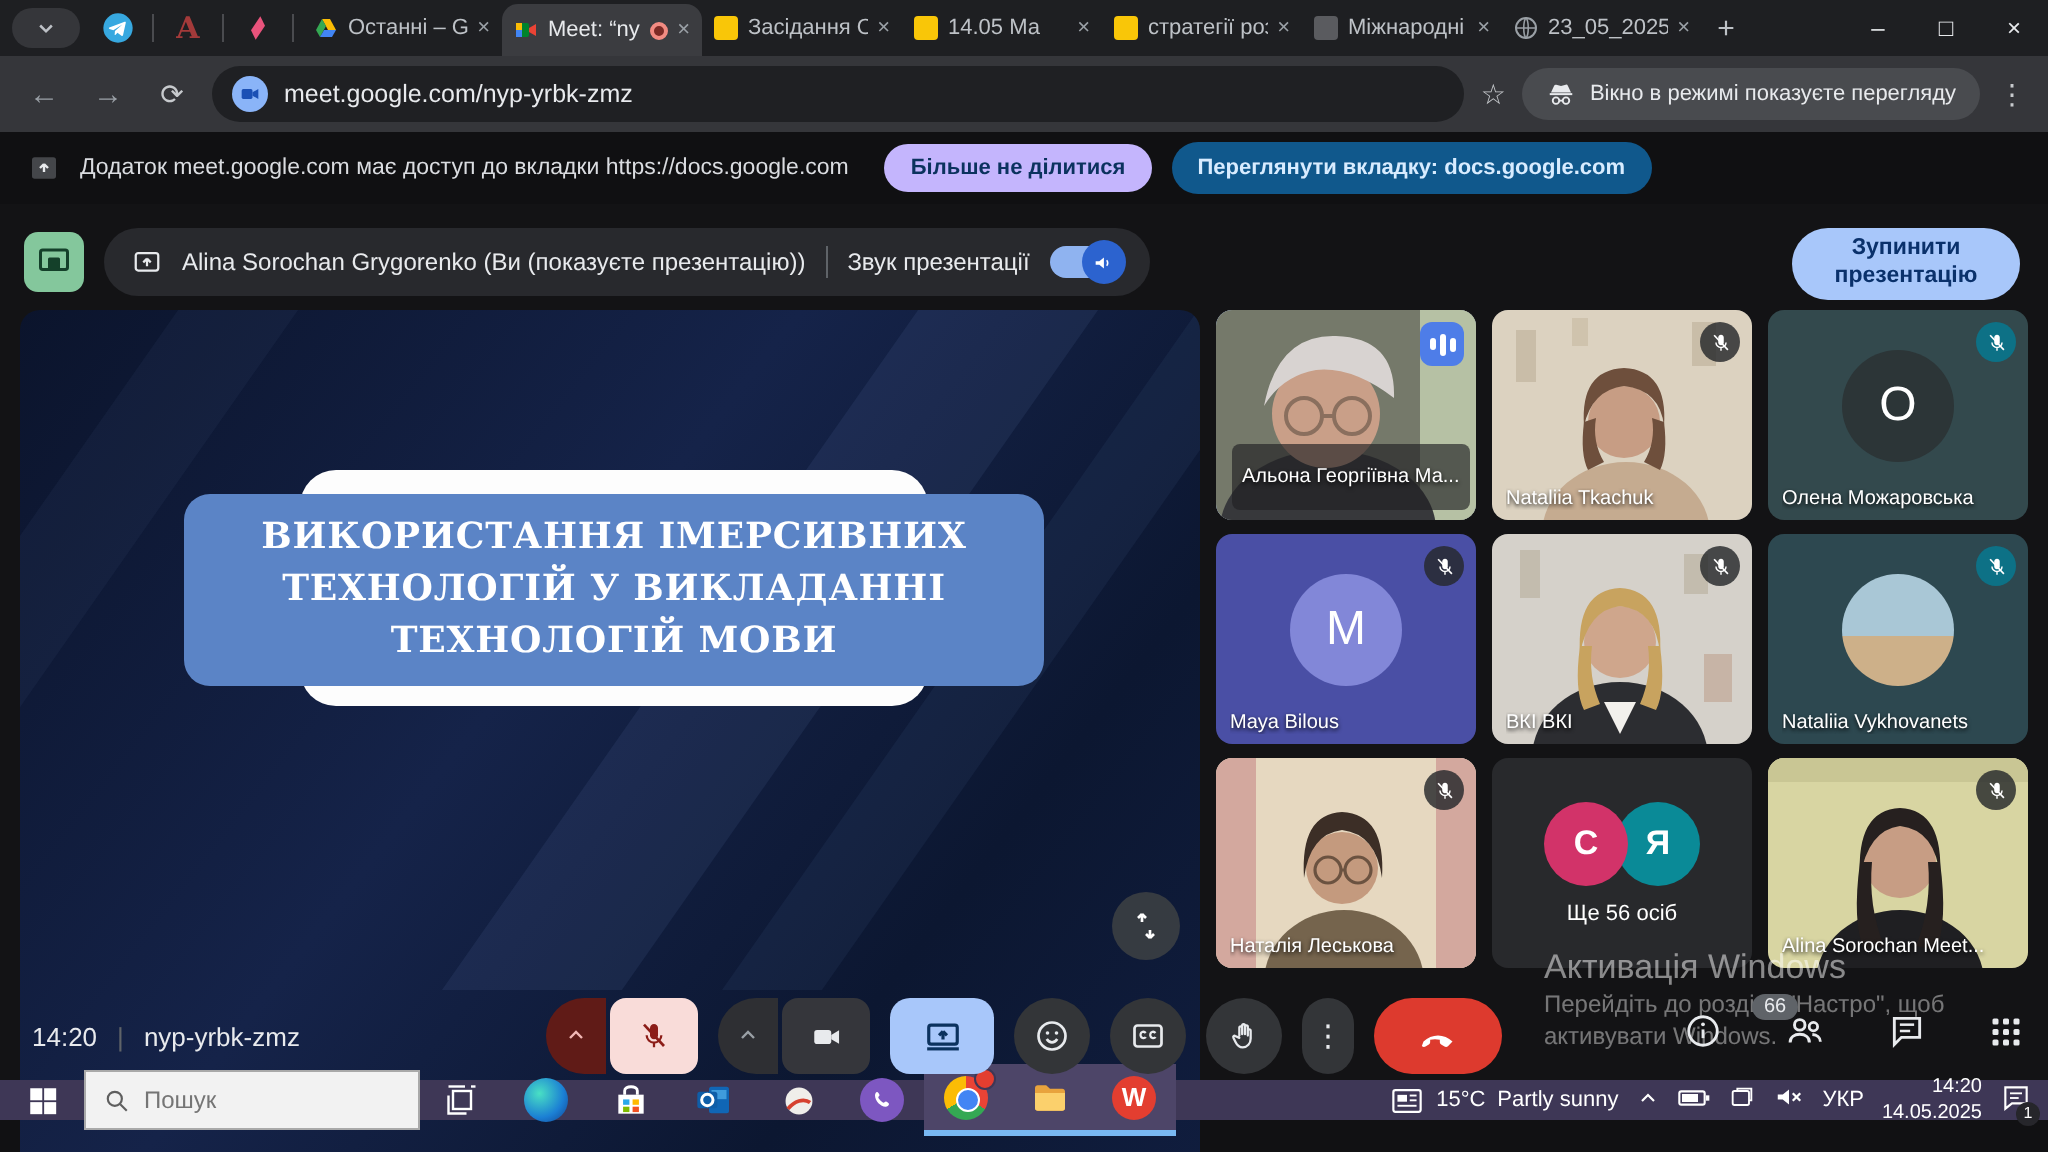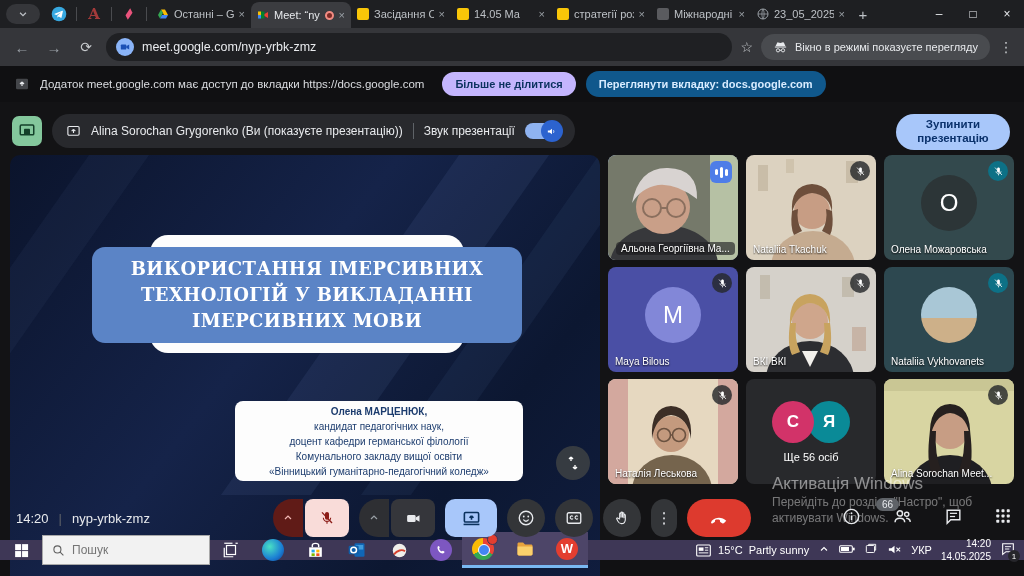--- a/index.html
+++ b/index.html
@@ -88,21 +88,21 @@
              background:rgba(60,64,67,0.88); display:flex; align-items:center; justify-content:center; }
 
   
   .grid { position:absolute; left:608px; top:53px; display:grid;
           grid-template-columns:repeat(3,130px); grid-auto-rows:105px; gap:7px 8px; }
   .tile { position:relative; border-radius:8px; overflow:hidden; background:#28292c; }
   .tile svg.photo { position:absolute; inset:0; width:100%; height:100%; }
   .tile .pname { position:absolute; bottom:5px; left:7px; right:6px; color:#fff; font-size:10px;
                  font-weight:500; text-shadow:0 1px 2px rgba(0,0,0,0.9); white-space:nowrap; overflow:hidden; }
   .tile.speaking { box-shadow:inset 0 0 0 3px #aecbfa; }
-  .tile.speaking .pname { background:rgba(32,33,36,0.65); border-radius:4px; padding:1px 5px; left:8px; right:auto; }
+  .tile.speaking .pname { background:rgba(32,33,36,0.65); border-radius:4px; padding:11px 5px; left:8px; right:auto; }
   .micoff { position:absolute; top:6px; right:6px; width:20px; height:20px; border-radius:50%;
             background:rgba(38,40,43,0.82); display:flex; align-items:center; justify-content:center; }
   .micoff.teal { background:#0d7186; }
   .speakbadge { position:absolute; top:6px; right:6px; width:22px; height:22px; border-radius:6px;
                 background:#4e7de8; display:flex; align-items:center; justify-content:center; gap:2px; }
   .speakbadge span { width:3px; background:#fff; border-radius:2px; }
   .sb1{height:6px;} .sb2{height:11px;} .sb3{height:7px;}
   .lettertile { display:flex; align-items:center; justify-content:center; }
   .avcircle { width:56px; height:56px; border-radius:50%; display:flex; align-items:center;
               justify-content:center; color:#fff; font-size:24px; margin-top:-10px; }
@@ -343,28 +343,21 @@
     </div>
 
     <div class="stage">
       <div class="streak s1"></div>
       <div class="streak s2"></div>
       <div class="streak s3"></div>
       <div class="titleback"></div>
       <div class="titlebox">
         <div>ВИКОРИСТАННЯ ІМЕРСИВНИХ</div>
         <div>ТЕХНОЛОГІЙ У ВИКЛАДАННІ</div>
-        <div>ІМЕРСИВНИХ МОВИ</div>
-      </div>
-      <div class="authorbox">
-        <div class="a1">Олена МАРЦЕНЮК,</div>
-        <div>кандидат педагогічних наук,</div>
-        <div>доцент кафедри германської філології</div>
-        <div>Комунального закладу вищої освіти</div>
-        <div>«Вінницький гуманітарно-педагогічний коледж»</div>
+        <div>ТЕХНОЛОГІЙ МОВИ</div>
       </div>
       <div class="swapbtn">
         <svg width="16" height="16" viewBox="0 0 24 24">
             <path d="M9 9V3m0 0L6 6m3-3l3 3" stroke="#fff" stroke-width="2" fill="none"></path>
             <path d="M15 15v6m0 0l3-3m-3 3l-3-3" stroke="#fff" stroke-width="2" fill="none"></path>
           </svg>
       </div>
     </div>
 
     <div class="grid">

